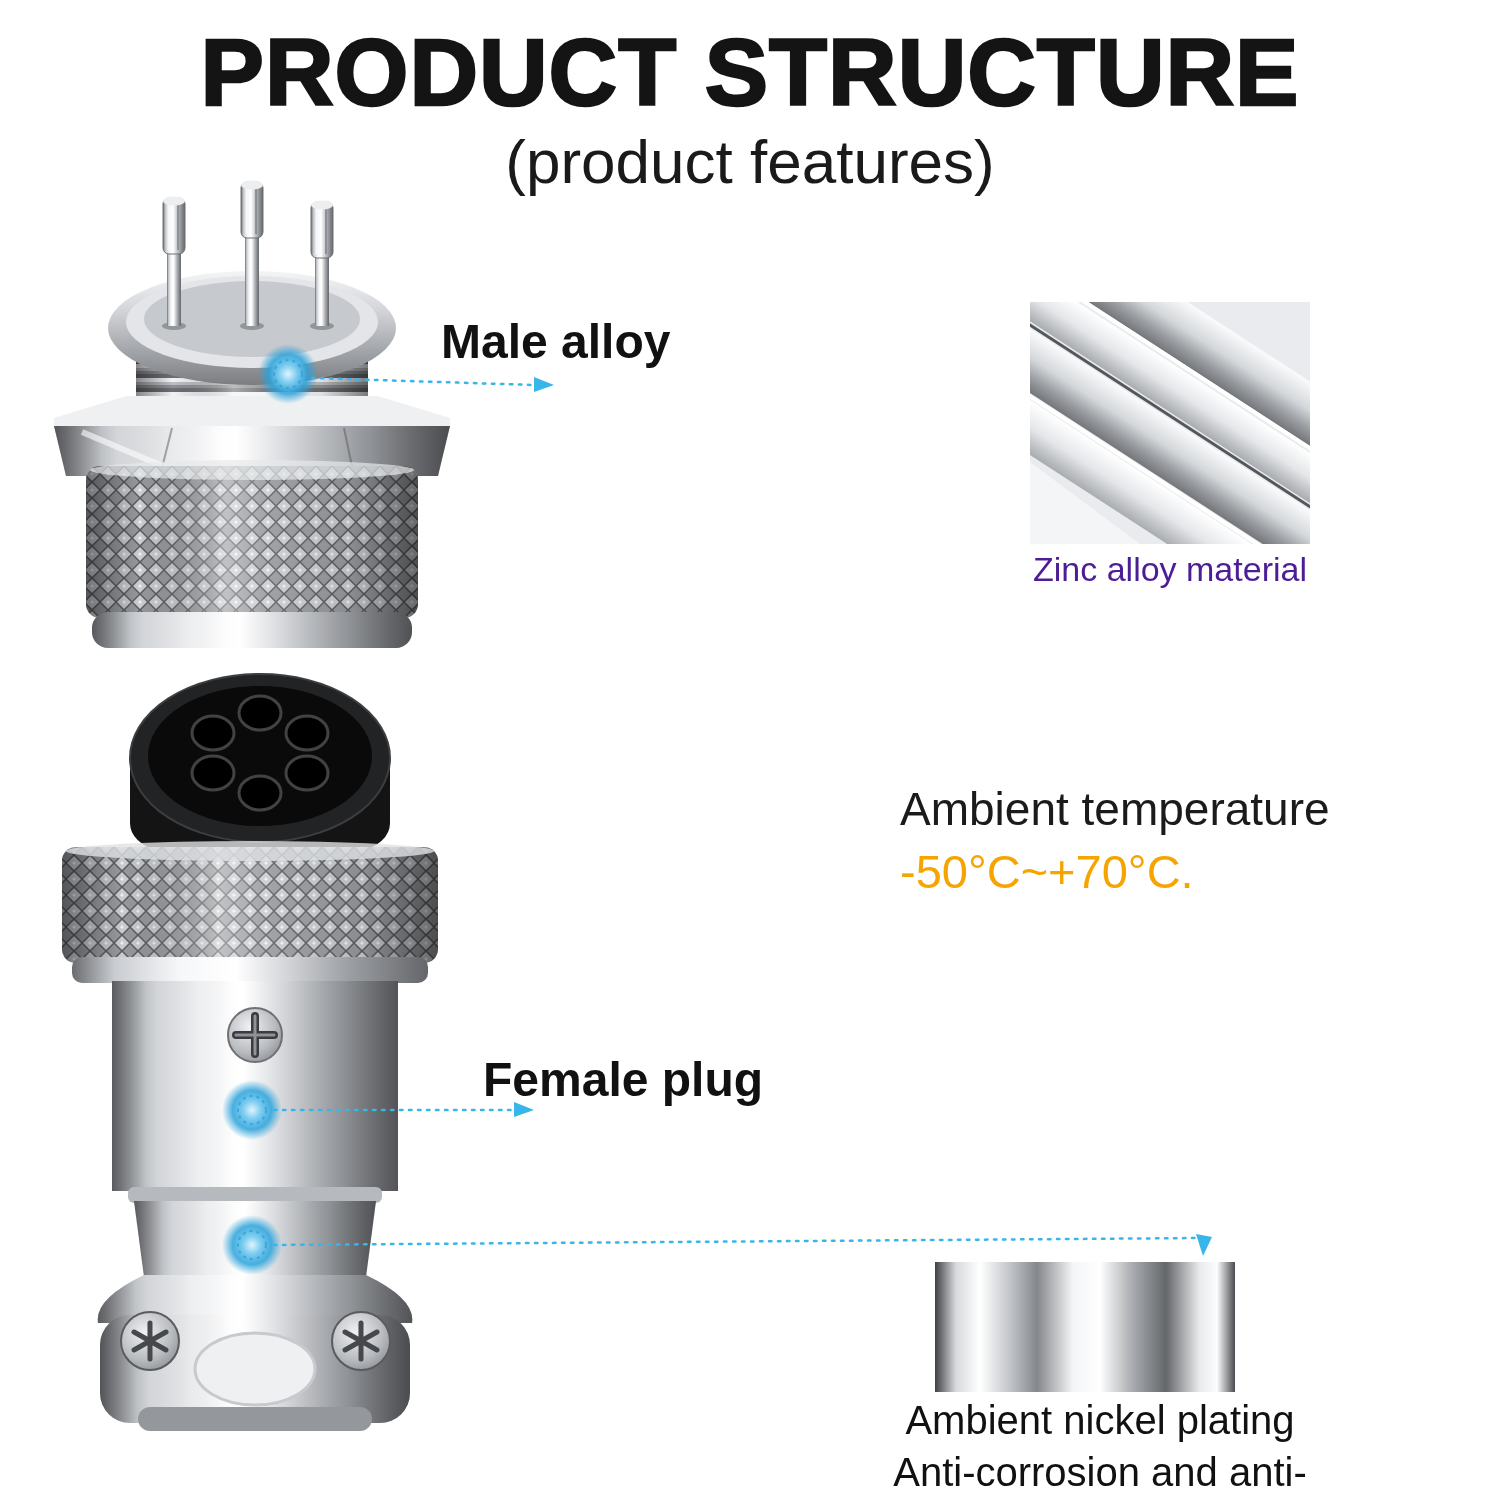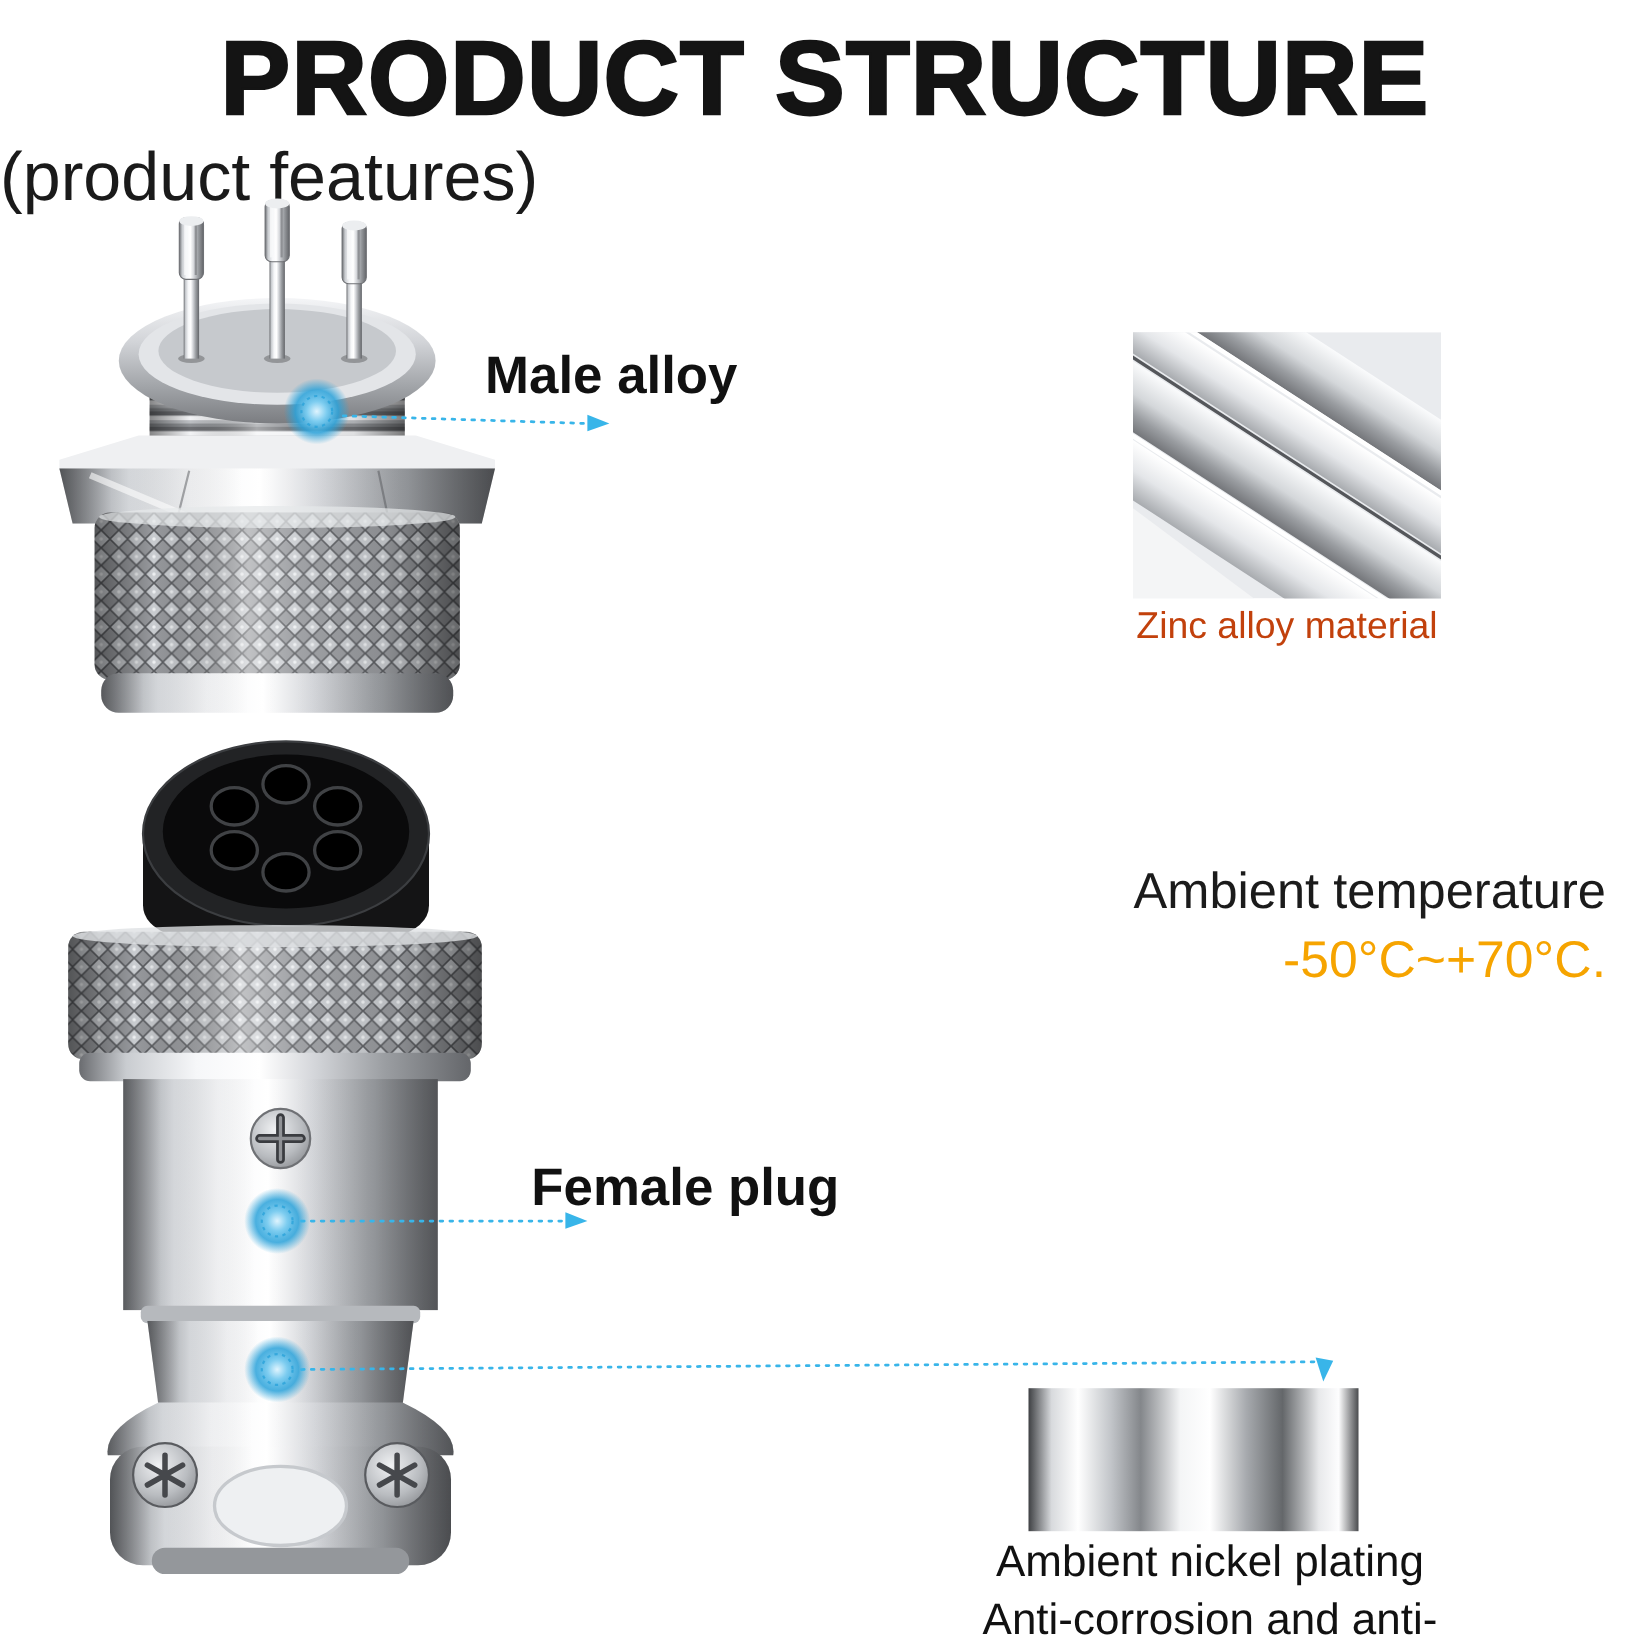--- a/index.html
+++ b/index.html
@@ -7,34 +7,34 @@
     position:relative;width:1500px;height:1500px;background:#ffffff;overflow:hidden;
     font-family:"Liberation Sans",sans-serif;color:#141414;border-radius:21px;
   }
   .abs{position:absolute;}
   .page-title{
     top:18px;left:0;width:100%;text-align:center;
     font-size:95px;font-weight:bold;letter-spacing:1px;color:#141414;
     -webkit-text-stroke:2.5px #141414;
   }
   .page-subtitle{
-    top:126px;left:0;width:100%;text-align:left;
+    top:126px;left:0;width:100%;text-align:center;
     font-size:62px;font-weight:400;color:#1a1a1a;
   }
   .plug-label{font-size:48px;font-weight:bold;color:#111111;}
   .male-label{left:441px;top:314px;}
   .female-label{left:483px;top:1052px;}
   .male-plug-svg{left:52px;top:178px;width:400px;height:475px;}
   .female-plug-svg{left:50px;top:663px;width:430px;height:780px;}
   .zinc-svg{left:1030px;top:302px;width:280px;height:242px;}
   .zinc-caption{
     left:1005px;top:550px;width:330px;text-align:center;
-    font-size:34px;color:#c2410c;
-  }
-  .temp-block{left:900px;top:782px;width:560px;text-align:right;}
+    font-size:34px;color:#4c1d95;
+  }
+  .temp-block{left:900px;top:782px;width:560px;text-align:left;}
   .temp-heading{font-size:46px;color:#1b1b1b;}
   .temp-range{font-size:47px;font-weight:normal;color:#F6A400;margin-top:8px;}
   .nickel-img{
     left:935px;top:1262px;width:300px;height:130px;
     background:linear-gradient(90deg,
       #3f4144 0%, #d8dadd 7%, #ffffff 15%, #c2c5c9 25%, #84878b 34%,
       #f4f5f6 46%, #ffffff 55%, #a7aaae 66%, #64676a 77%, #e8e9eb 88%,
       #fdfdfe 94%, #4a4c4f 100%);
   }
   .nickel-captions{

